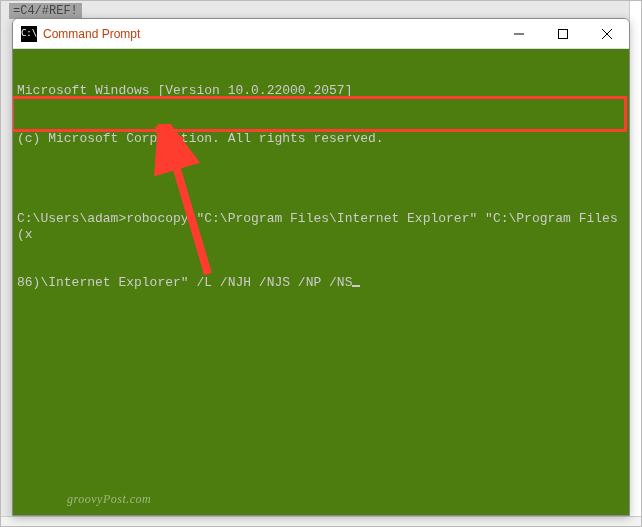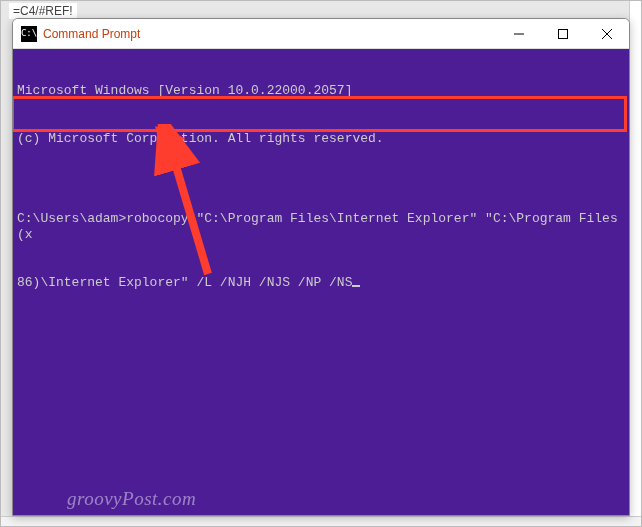--- a/index.html
+++ b/index.html
@@ -9,24 +9,24 @@
       background: #e8e8e8;
       font-family: "Segoe UI", Tahoma, sans-serif;
       position: relative;
       overflow: hidden;
       border: 1px solid #bbb;
     }
     .bg-tab {
       position: absolute;
       top: 2px;
       left: 8px;
-      font-family: Liberation Sans, sans-serif;
+      font-family: Liberation Mono, monospace;
       font-size: 12px;
       color: #444;
-      background: #ffffff;
+      background: #a3a3a3;
       padding: 1px 4px;
     }
     .right-strip {
       position: absolute;
       right: 0;
       top: 0;
       width: 12px;
       height: 100%;
       background: #fff;
       border-left: 1px solid #ccc;
@@ -89,21 +89,21 @@
       width: 44px;
       height: 30px;
       display: flex;
       align-items: center;
       justify-content: center;
       color: #000;
     }
     .titlebar svg { width: 10px; height: 10px; }
     .terminal {
       flex: 1;
-      background: #4c1d95;
+      background: #4d7c0f;
       color: #ccc;
       font-family: Consolas, "Courier New", monospace;
       font-size: 13px;
       line-height: 16px;
       padding: 2px 4px;
       position: relative;
       white-space: pre-wrap;
       word-break: break-all;
     }
     .term-line { display: block; }
@@ -124,21 +124,21 @@
       vertical-align: baseline;
       margin-bottom: -1px;
     }
     .watermark {
       position: absolute;
       left: 54px;
       bottom: 8px;
       color: rgba(255,255,255,0.45);
       font-family: Georgia, "Times New Roman", serif;
       font-style: italic;
-      font-size: 19px;
+      font-size: 12px;
       letter-spacing: 0.5px;
       pointer-events: none;
     }
     .bottom-strip {
       position: absolute;
       left: 0; bottom: 0;
       width: 100%; height: 10px;
       background: #f3f3f3;
       border-top: 1px solid #ccc;
     }

